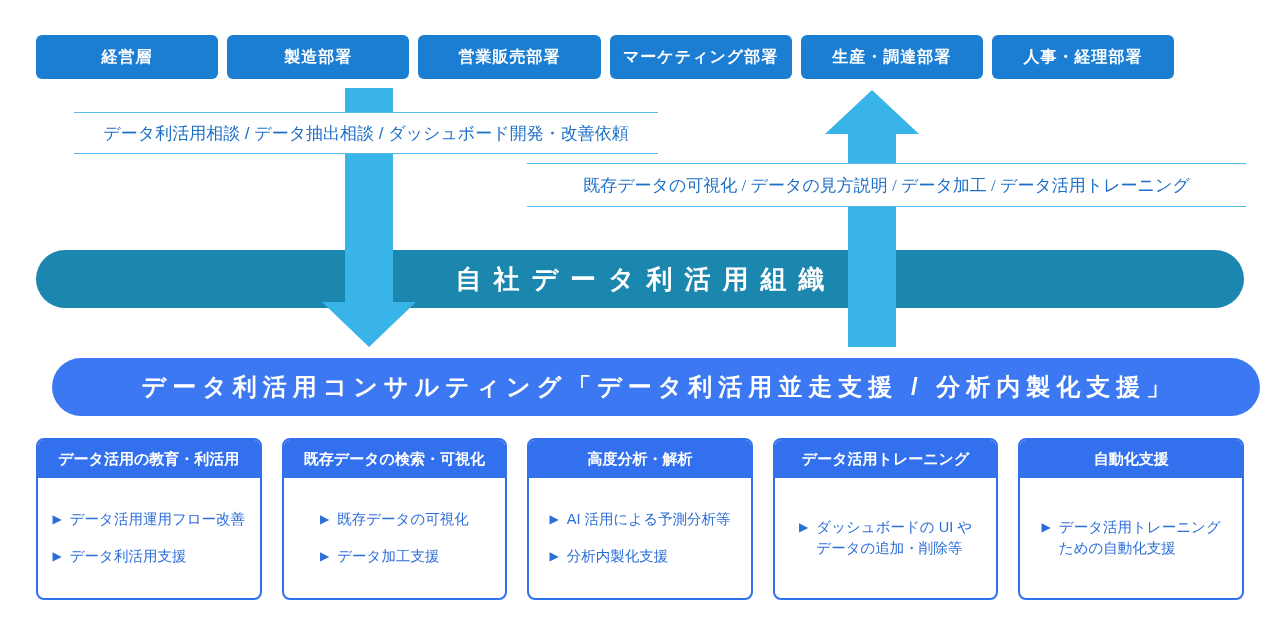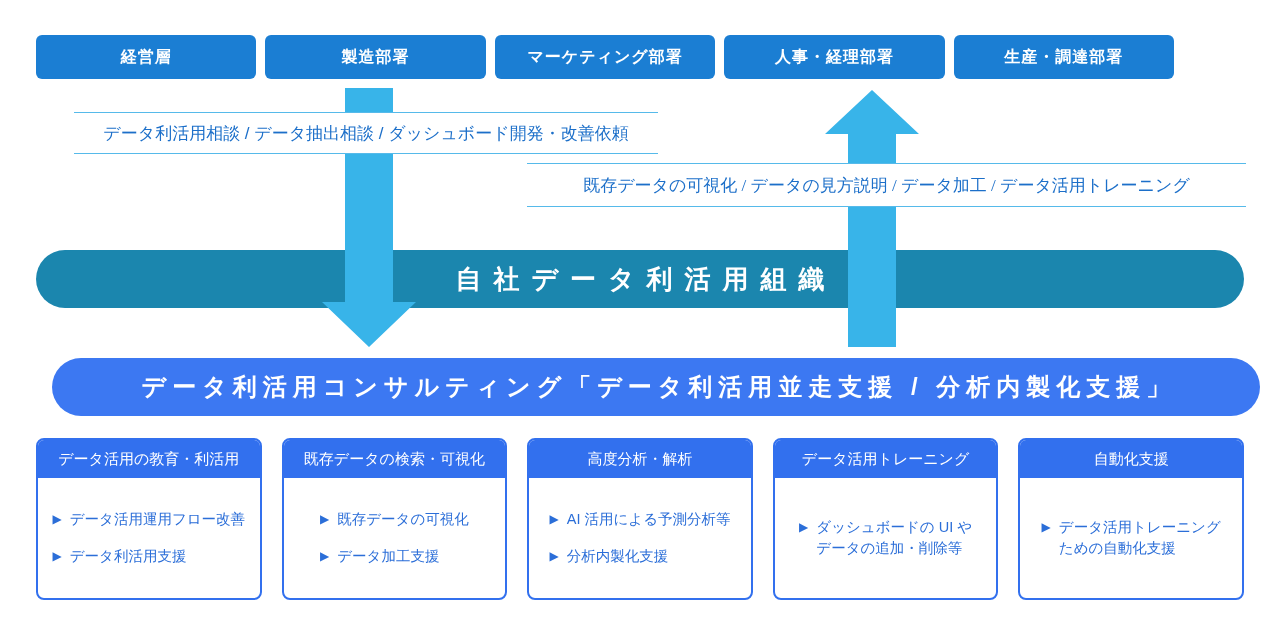--- a/index.html
+++ b/index.html
@@ -49,39 +49,40 @@
 
   
   .service-row{position:absolute;left:36px;top:438px;width:1208px;height:162px;display:flex;gap:20px;z-index:3;}
   .service-card{
     flex:1;border:2px solid var(--service-blue,#3270ee);border-radius:8px;background:#ffffff;
     display:flex;flex-direction:column;overflow:hidden;
   }
   .service-header{
     height:38px;flex:0 0 38px;background:var(--service-blue,#3270ee);
     display:flex;align-items:center;justify-content:center;
-    color:#ffffff;font-size:15px;font-weight:normal;
+    color:#ffffff;font-size:15px;font-weight:bold;
   }
   .service-body{flex:1;display:flex;flex-direction:column;align-items:center;justify-content:center;}
   .bullet-list{display:flex;flex-direction:column;gap:15px;}
   .bullet-item{display:flex;gap:8px;color:var(--bullet-blue,#2b6ed8);font-size:14.5px;font-weight:500;line-height:1.45;}
   .bullet-marker{font-size:12px;line-height:1.7;}
   .bullet-text{white-space:pre-line;}
 </style>
 </head>
 <body>
 
 <div class="canvas">
 
   <div class="dept-row">
     <div class="dept-box">経営層</div>
     <div class="dept-box">製造部署</div>
+    <div class="dept-box">営業販売部署</div>
     <div class="dept-box">マーケティング部署</div>
+    <div class="dept-box">生産・調達部署</div>
     <div class="dept-box">人事・経理部署</div>
-    <div class="dept-box">生産・調達部署</div>
   </div>
 
   <svg class="arrows" viewBox="0 0 1280 633" xmlns="http://www.w3.org/2000/svg">
     <polygon points="345,88 393,88 393,302 416,302 369,347 322,302 345,302"></polygon>
     <polygon points="872,90 919,134 896,134 896,347 848,347 848,134 825,134"></polygon>
   </svg>
 
   <div class="flow-band request">データ利活用相談 / データ抽出相談 / ダッシュボード開発・改善依頼</div>
   <div class="flow-band delivery">既存データの可視化 / データの見方説明 / データ加工 / データ活用トレーニング</div>
 

